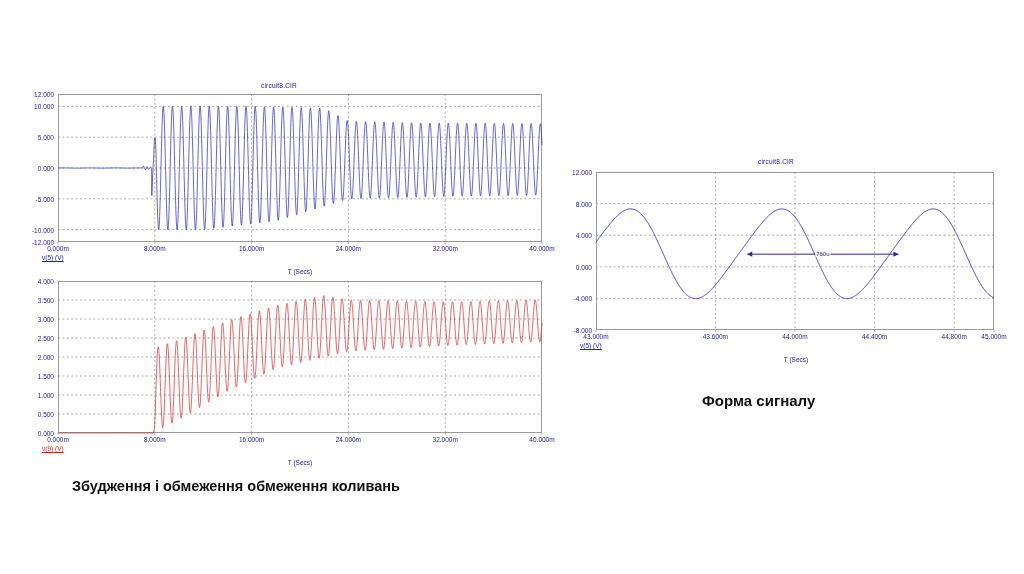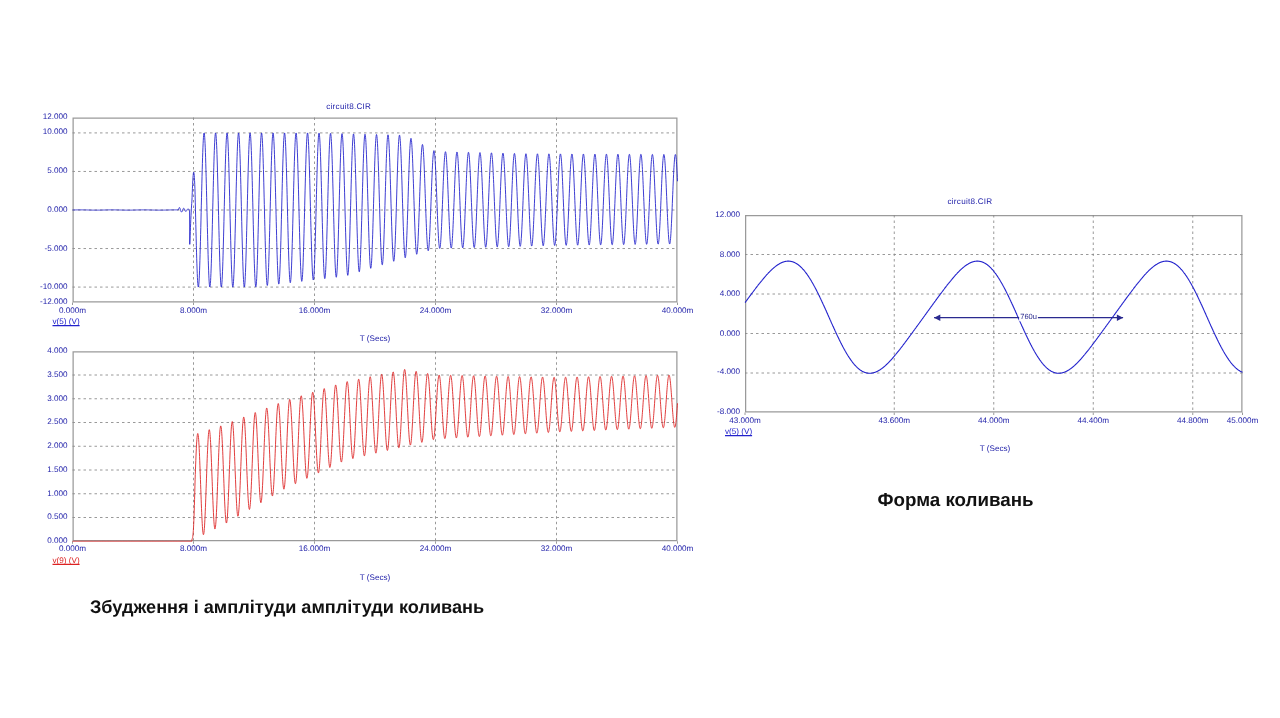--- a/index.html
+++ b/index.html
@@ -182,16 +182,16 @@
         <div class="xlab" style="left: 247px; top: 175px;">44.000m</div>
         <div class="xlab" style="left: 326.6px; top: 175px;">44.400m</div>
         <div class="xlab" style="left: 406.2px; top: 175px;">44.800m</div>
         <div class="xlab" style="left: 446px; top: 175px;">45.000m</div>
       </div>
     <div class="annot-label" id="p3annot" style="left: 274.86px; top: 96.16px;">760u</div>
     <div class="series-key key-blue" id="p3key" style="left:32px;top:184px;">v(5) (V)</div>
     <div class="axis-title" id="p3xtitle" style="left:248px;top:198px;">T (Secs)</div>
   </div>
 
-  <div class="caption" id="caption-left">Збудження і амплітуди амплітуди коливань</div>
-  <div class="caption" id="caption-right">Форма коливань</div>
+  <div class="caption" id="caption-left">Збудження і обмеження обмеження коливань</div>
+  <div class="caption" id="caption-right">Форма сигналу</div>
 
 </div>
 
 </body></html>

